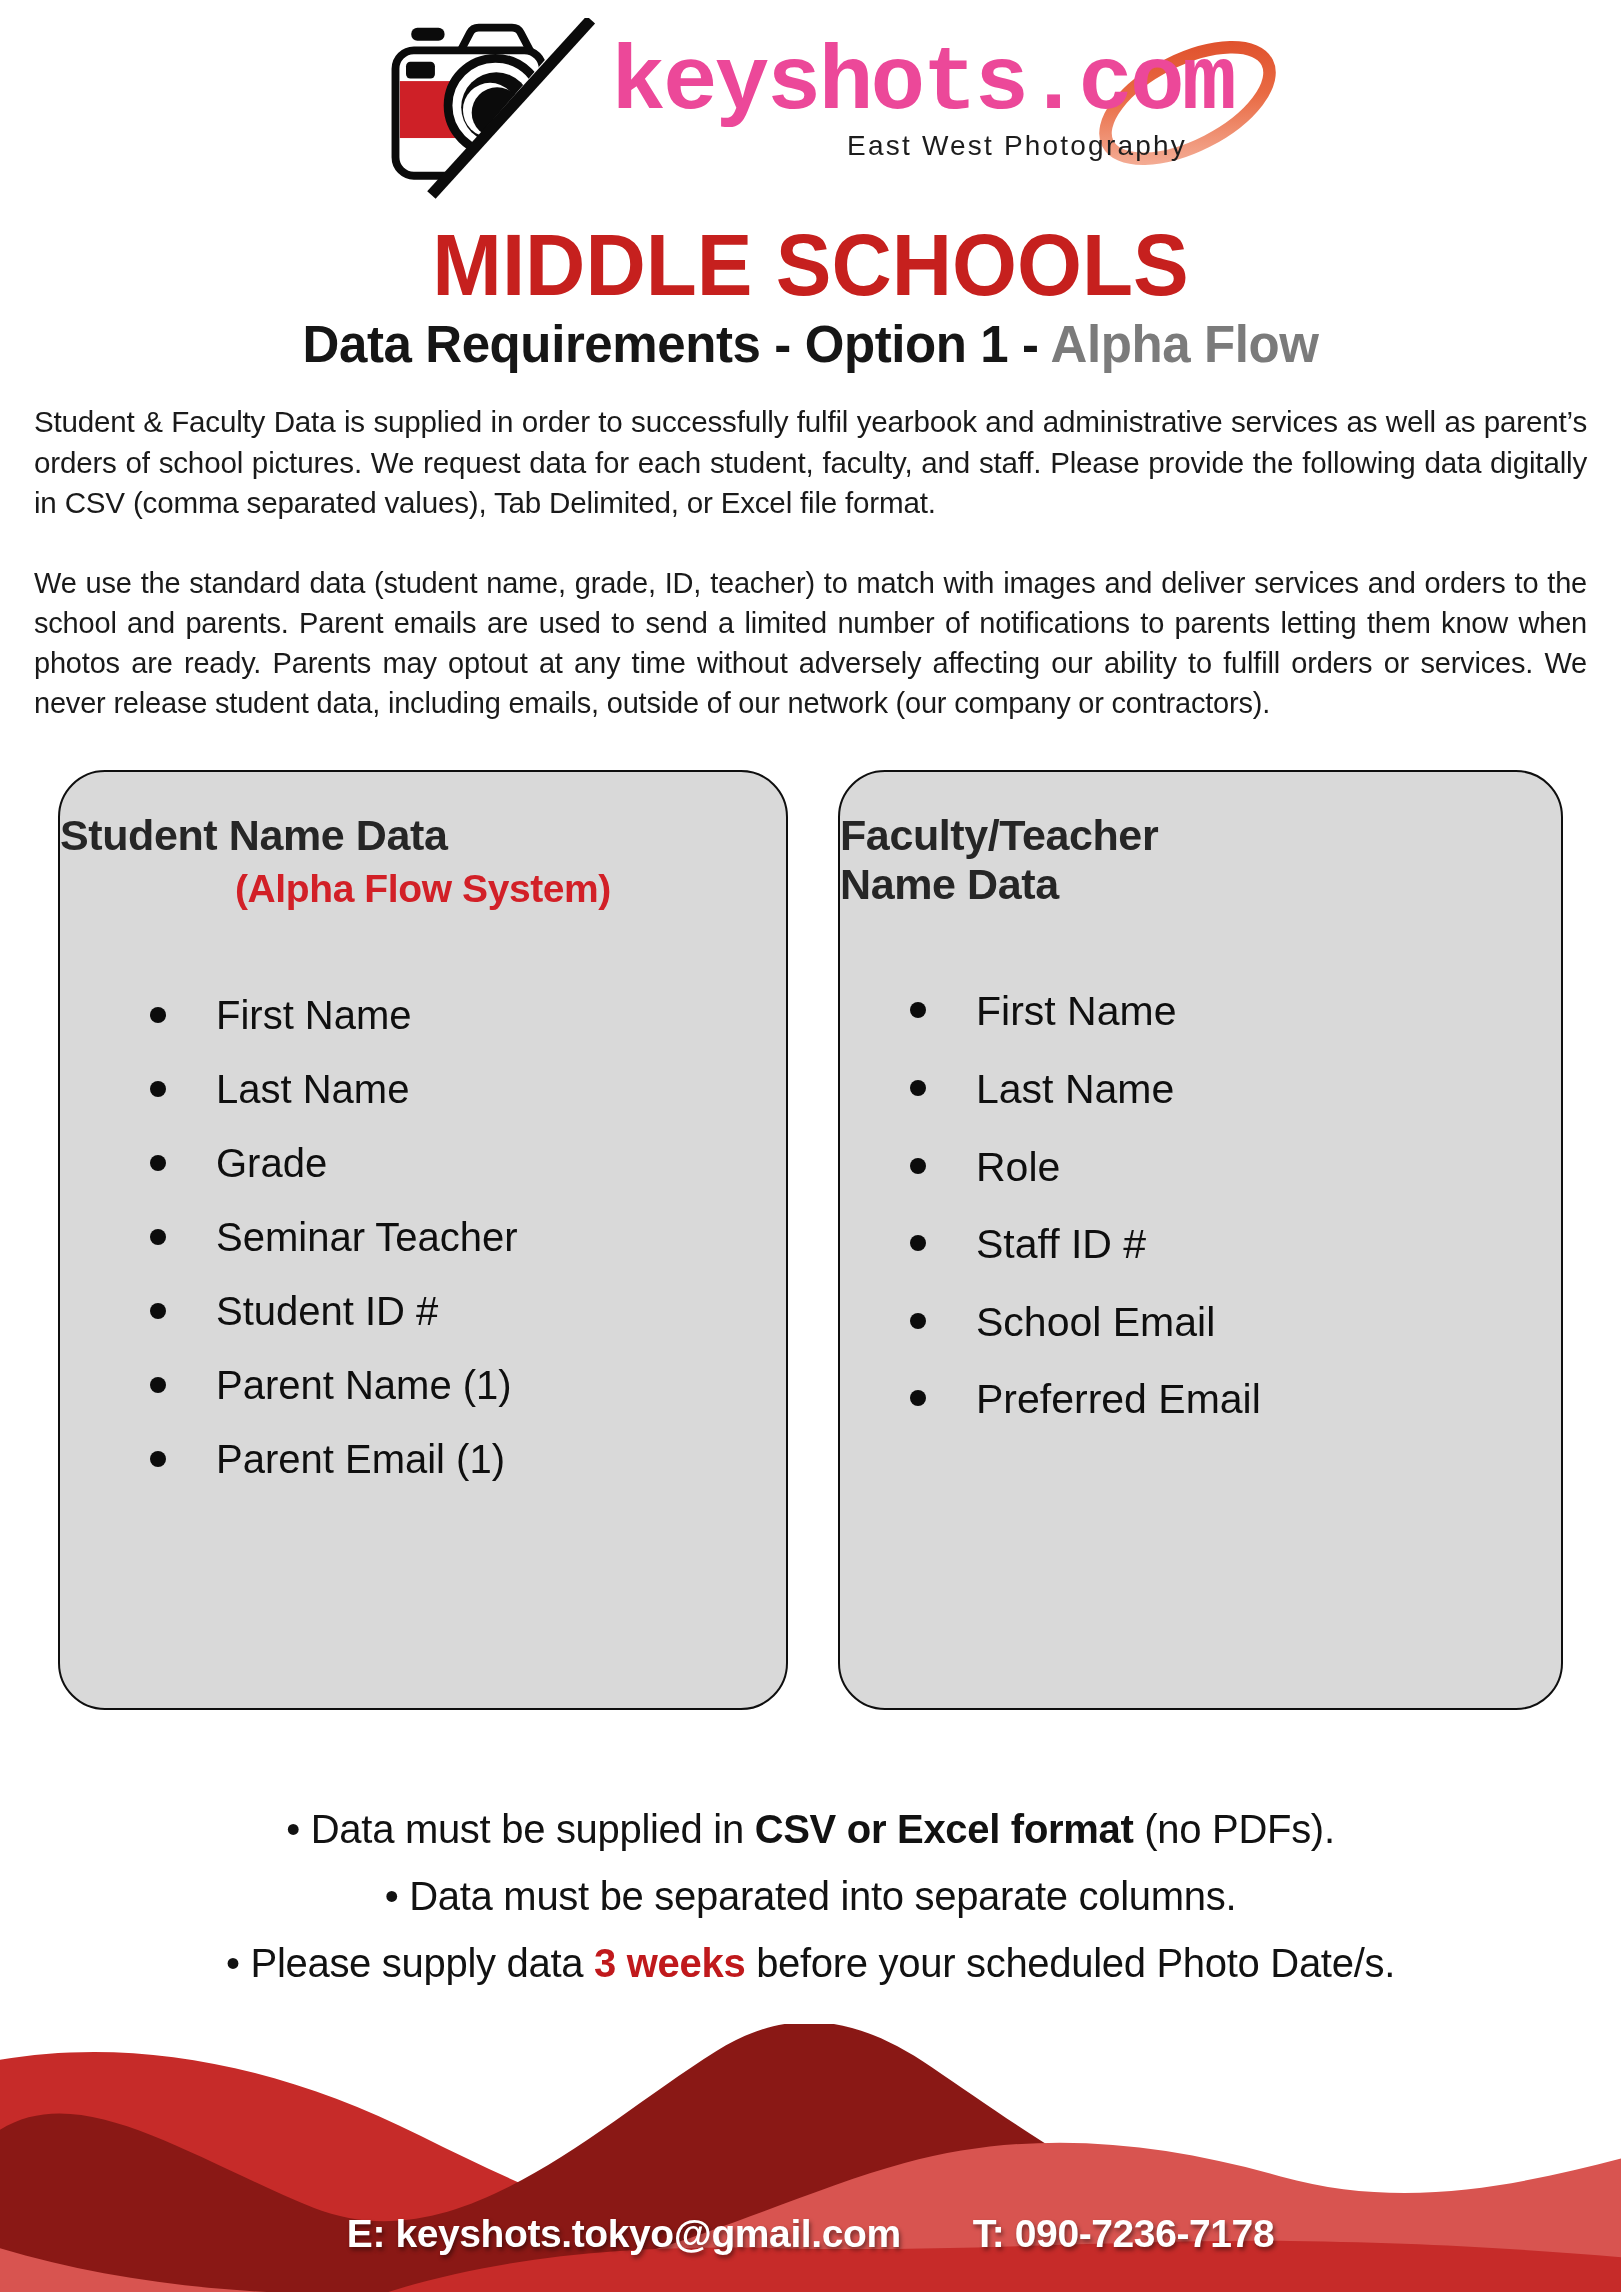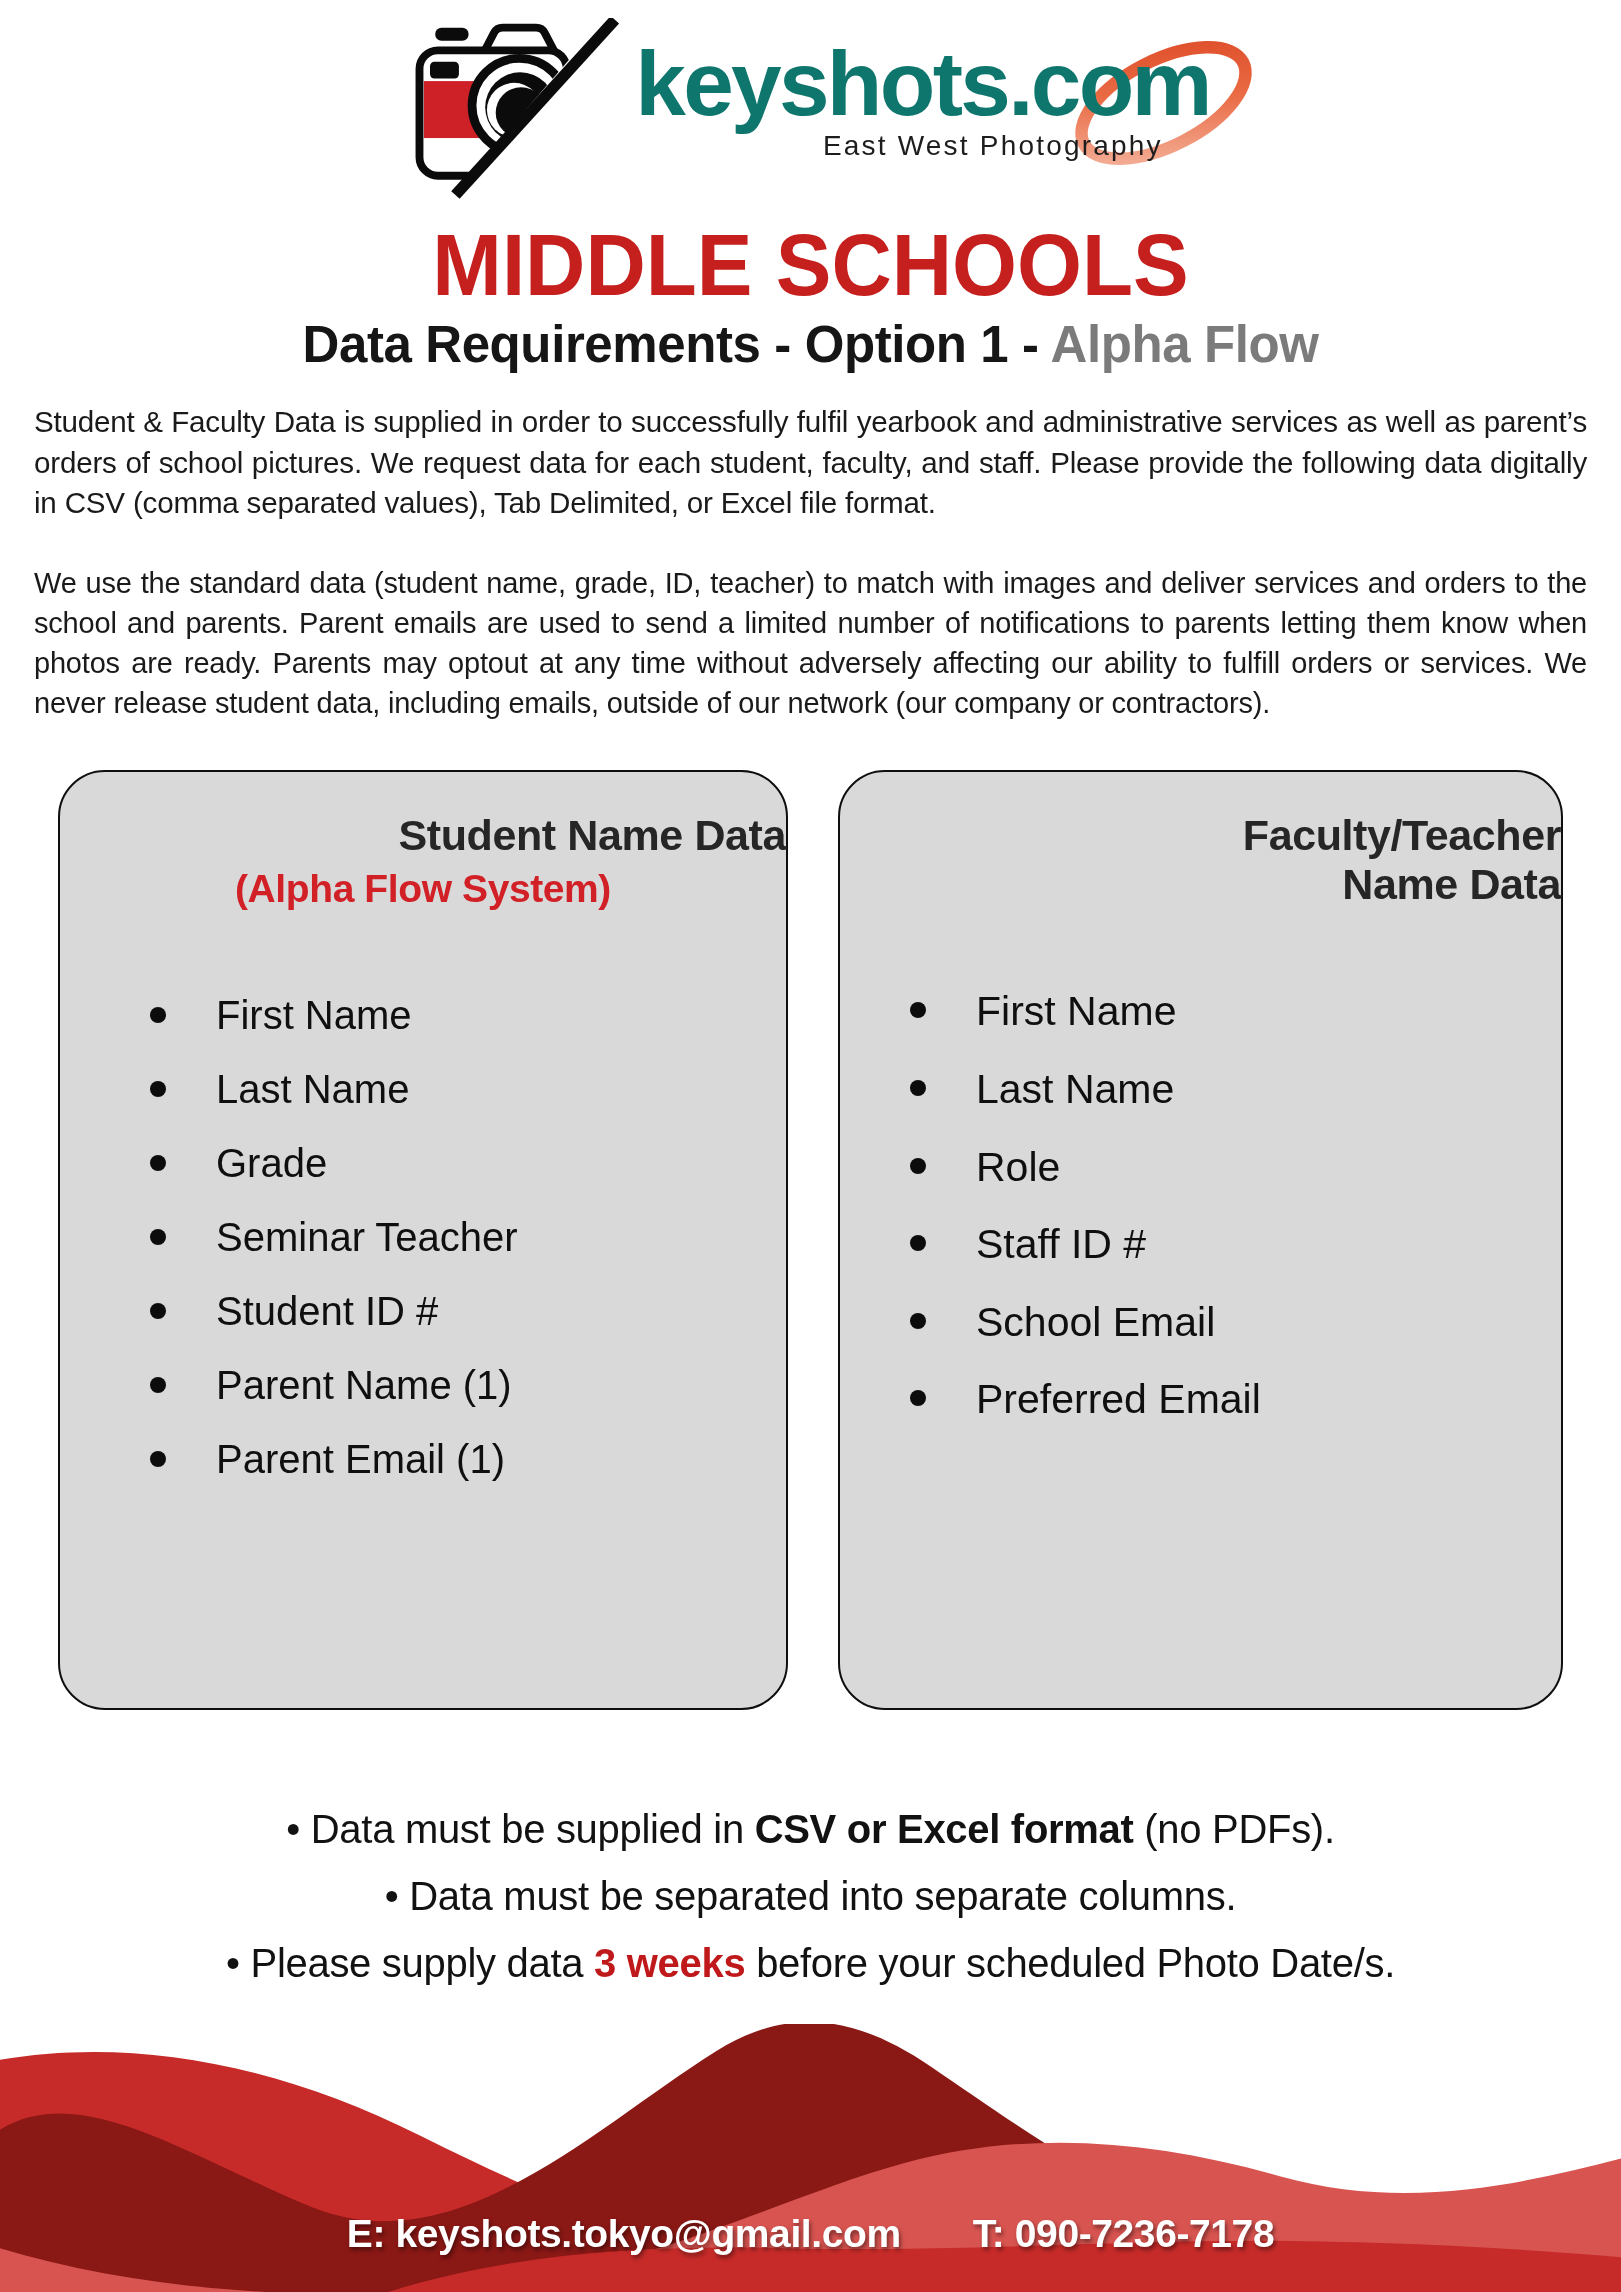--- a/index.html
+++ b/index.html
@@ -13,23 +13,23 @@
   }
   
   .logo-row{
     display:flex;justify-content:center;align-items:flex-start;
     padding-top:18px;height:190px;
   }
   .camera-svg{width:215px;height:184px;flex:0 0 auto;}
   .brand-col{position:relative;margin-left:9px;margin-top:19.7px;}
   .brand{
     position:relative;z-index:2;
-    font-family:Liberation Sans, sans-serif;
+    font-family:Liberation Mono, monospace;
     font-size:91px;line-height:1;letter-spacing:-2.7px;
-    color:#0f766e;font-weight:600;
+    color:#ec4899;font-weight:600;
   }
   .swoosh-svg{position:absolute;z-index:1;right:-70px;top:-10.7px;width:233px;height:152px;}
   .tagline{
     position:relative;z-index:2;
     text-align:right;padding-right:47px;margin-top:1.8px;
     font-size:28px;letter-spacing:2.2px;color:#1d1d1d;font-weight:400;
   }
   
   .title{
     margin:12.5px 0 0;text-align:center;
@@ -53,21 +53,21 @@
   
   .boxes{display:flex;justify-content:space-between;margin:47px 58px 0;}
   .box{
     box-sizing:border-box;height:940px;
     background:#D9D9D9;border:2.7px solid #0f0f0f;border-radius:47px;
     padding-top:39px;
   }
   .box.student{width:730px;}
   .box.faculty{width:725px;}
   .box-title{
-    text-align:right;font-size:43px;font-weight:800;
+    text-align:left;font-size:43px;font-weight:800;
     color:#262626;line-height:1.13;letter-spacing:-0.4px;
   }
   .box-title span{display:block;}
   .box-subtitle{
     text-align:center;font-size:39px;font-weight:800;
     color:#D22027;margin-top:7.2px;letter-spacing:-0.4px;
   }
   ul.box-list{list-style:none;margin:0;padding:0;}
   .student ul.box-list{margin-top:81px;padding-left:90px;}
   .faculty ul.box-list{margin-top:79px;padding-left:70px;}

